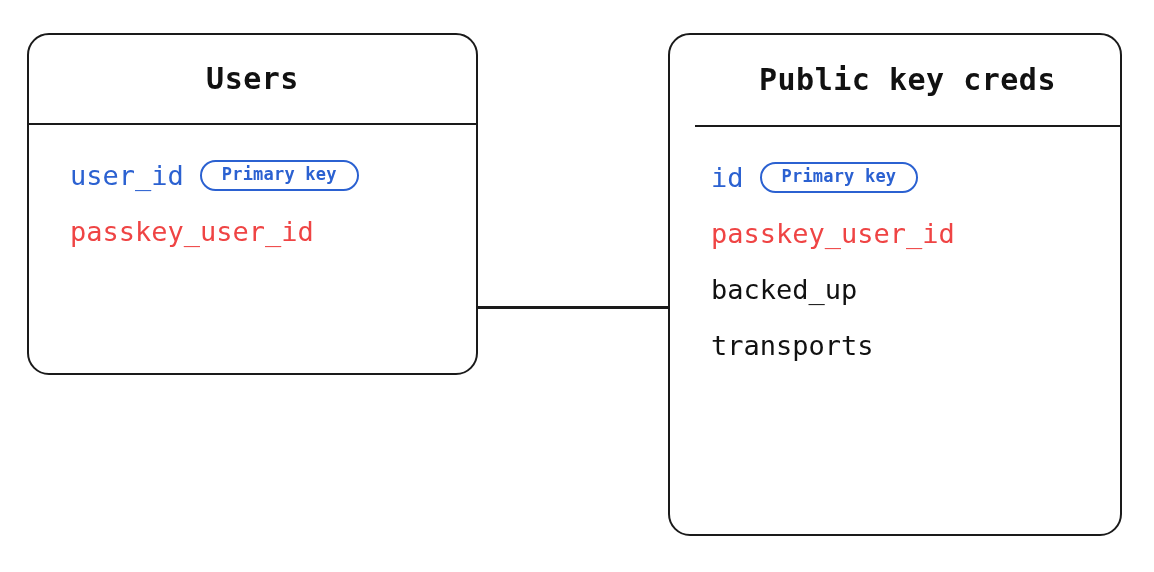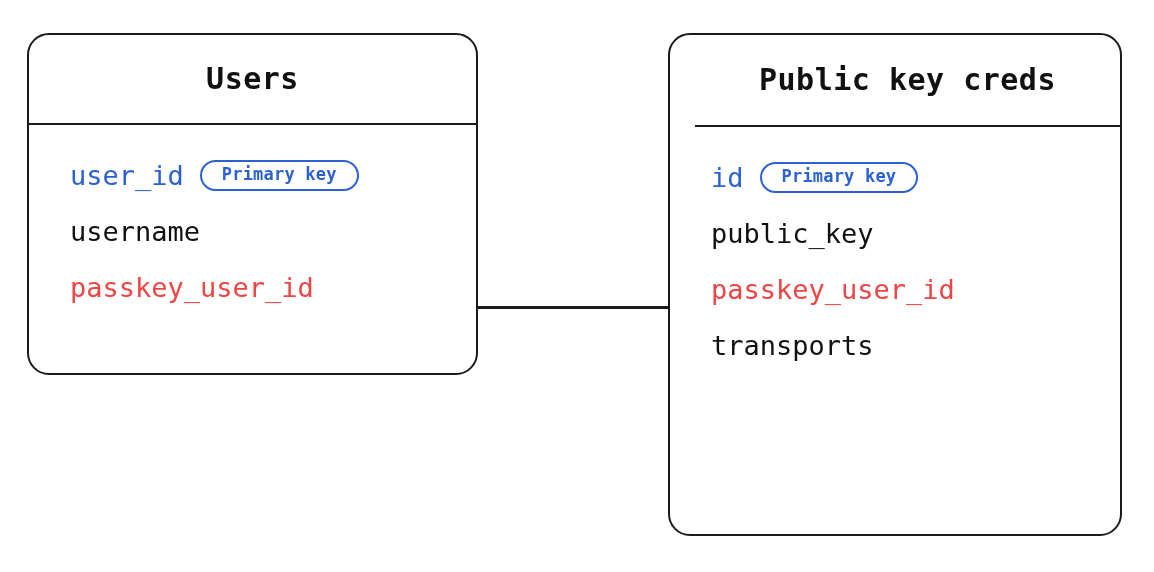--- a/index.html
+++ b/index.html
@@ -113,23 +113,20 @@
     </div>
     <div class="entity-body">
 
       <div class="field-row">
         <span class="field-name accent-blue">user_id</span>
         <span class="pk-badge">
           <span class="pk-badge-label">Primary key</span>
         </span>
       </div>
 
-      <div class="field-row">
-        <span class="field-name">username</span>
-      </div>
 
       <div class="field-row">
         <span class="field-name accent-orange">passkey_user_id</span>
       </div>
 
     </div>
   </div>
 
   <div class="entity" style="left:668px; top:33px; width:454px; height:503px;">
     <div class="entity-header" style="height:92px;margin-left:25px;">
@@ -137,28 +134,28 @@
     </div>
     <div class="entity-body">
 
       <div class="field-row">
         <span class="field-name accent-blue">id</span>
         <span class="pk-badge">
           <span class="pk-badge-label">Primary key</span>
         </span>
       </div>
 
-      <div class="field-row">
-        <span class="field-name">public_key</span>
-      </div>
 
       <div class="field-row">
         <span class="field-name accent-orange">passkey_user_id</span>
       </div>
 
+      <div class="field-row">
+        <span class="field-name">backed_up</span>
+      </div>
 
 
       <div class="field-row">
         <span class="field-name">transports</span>
       </div>
 
     </div>
   </div>
 
 </div>

